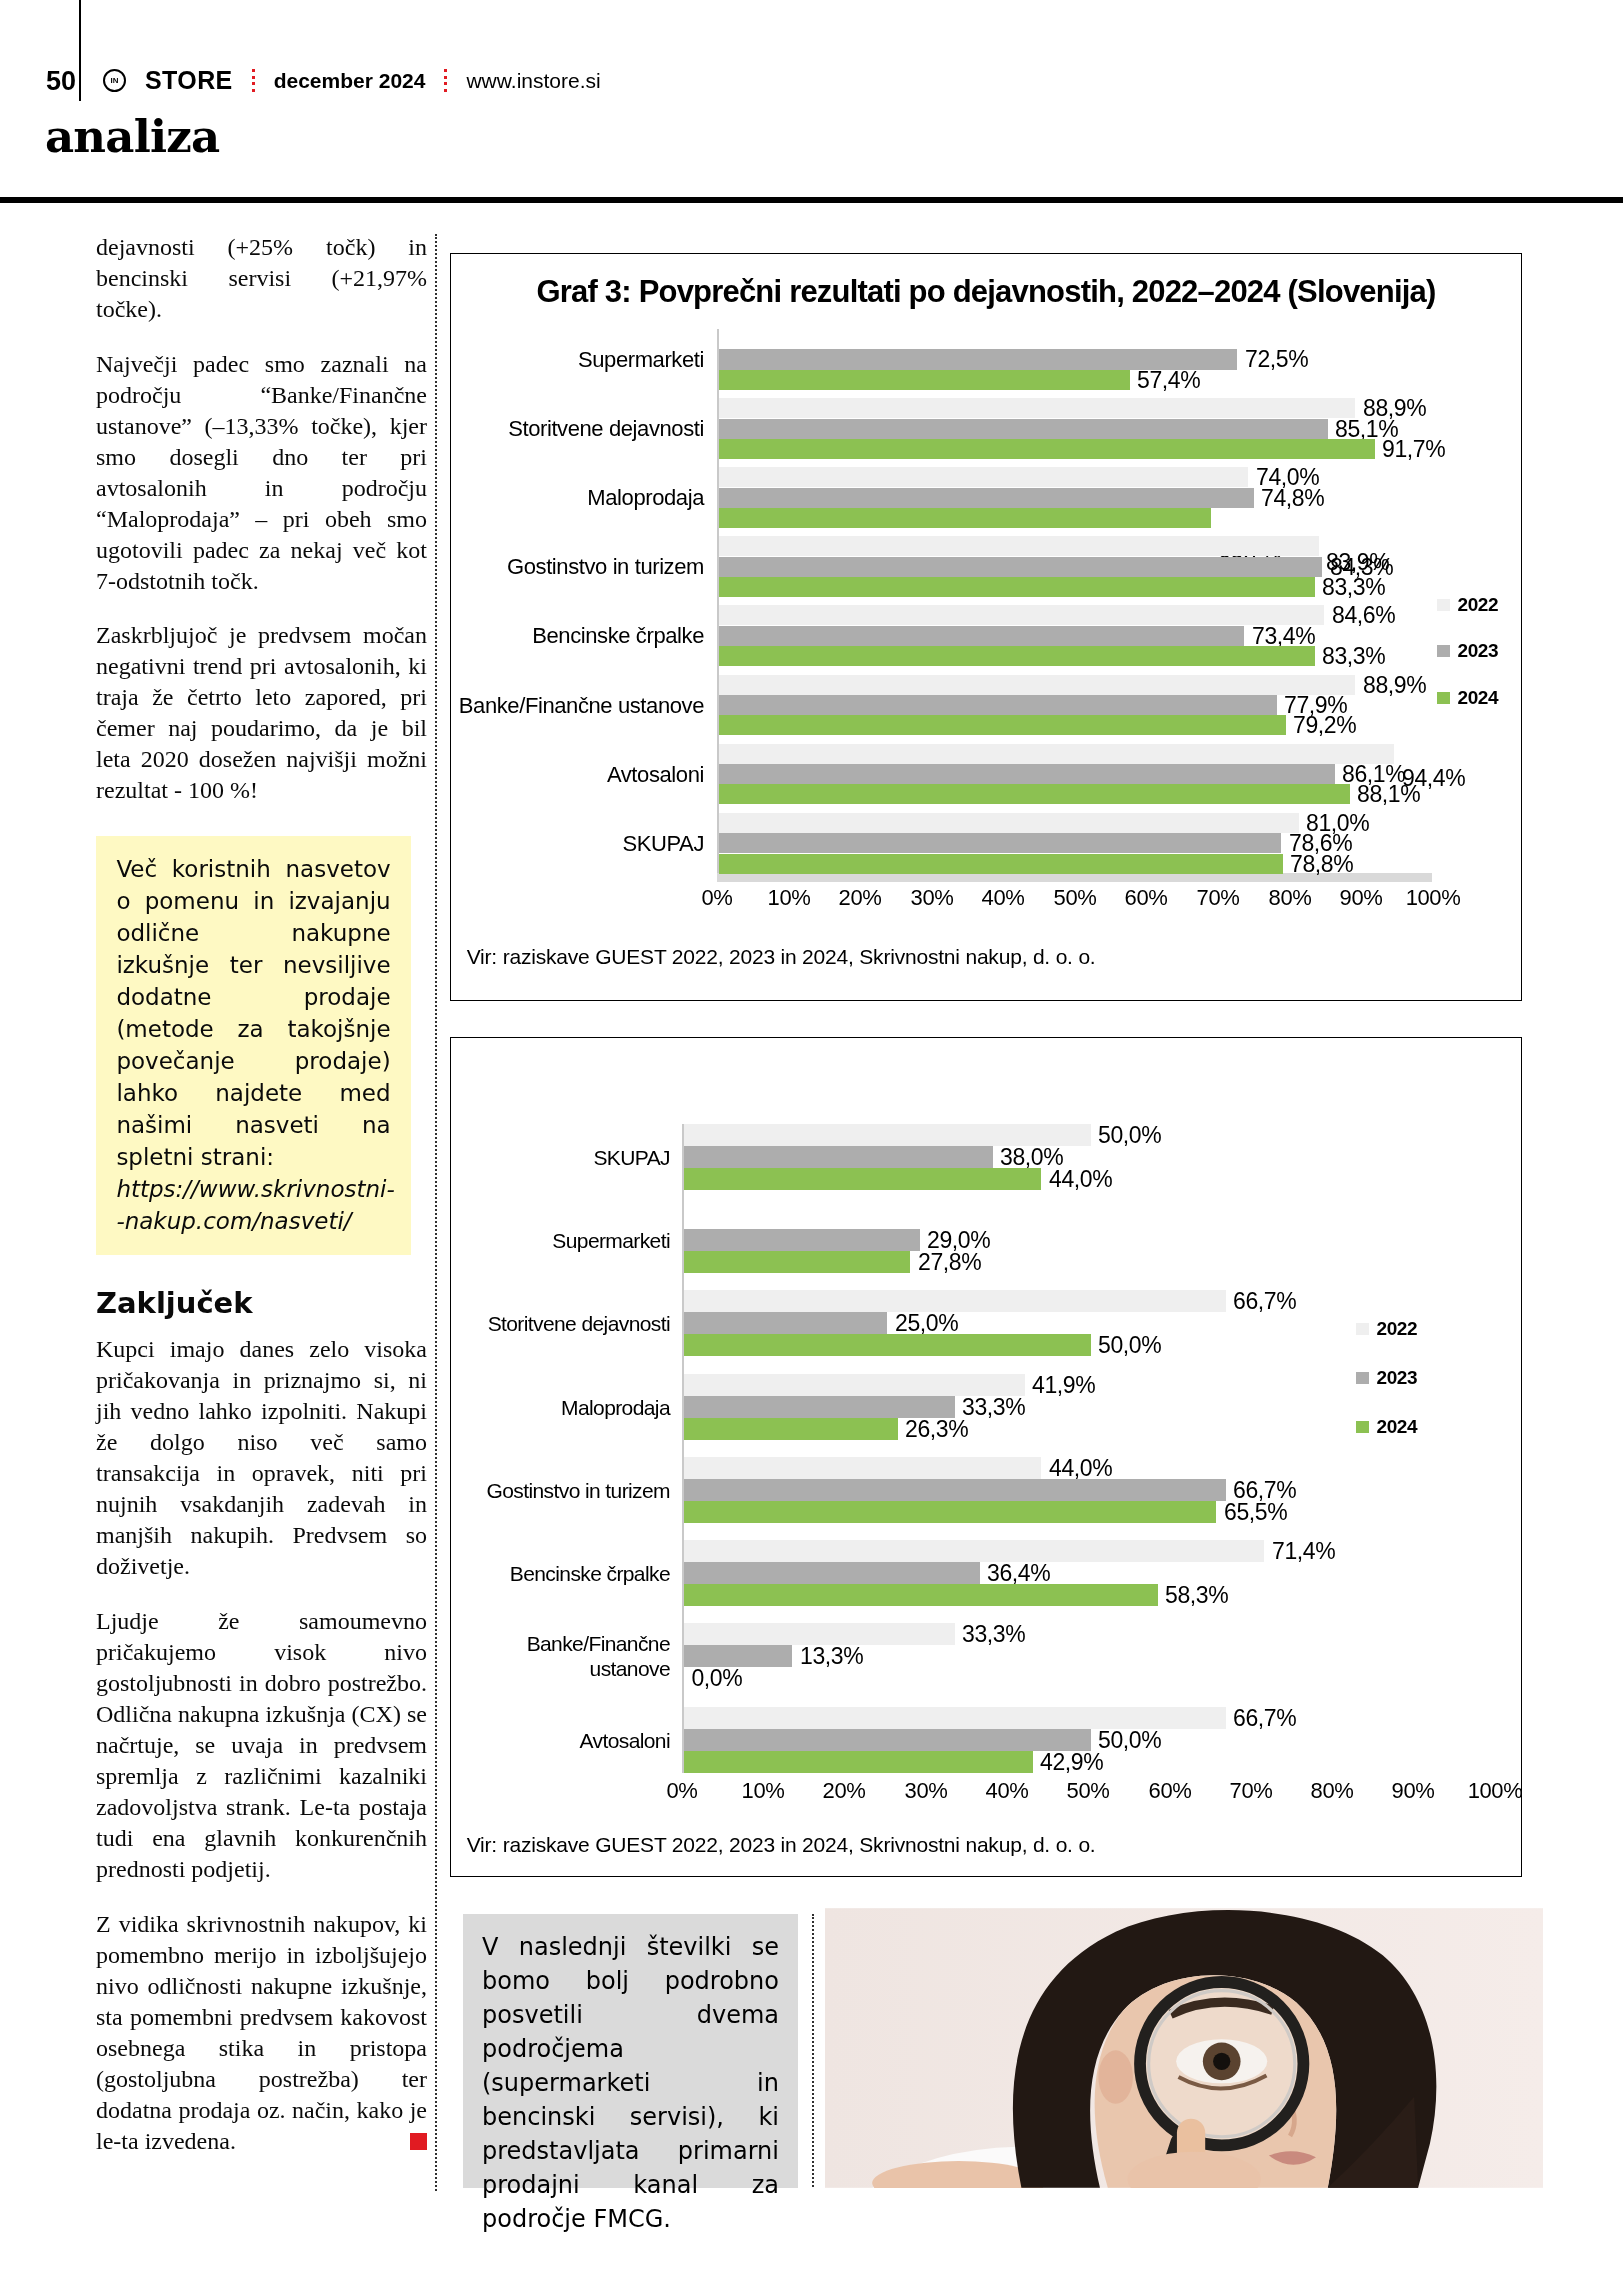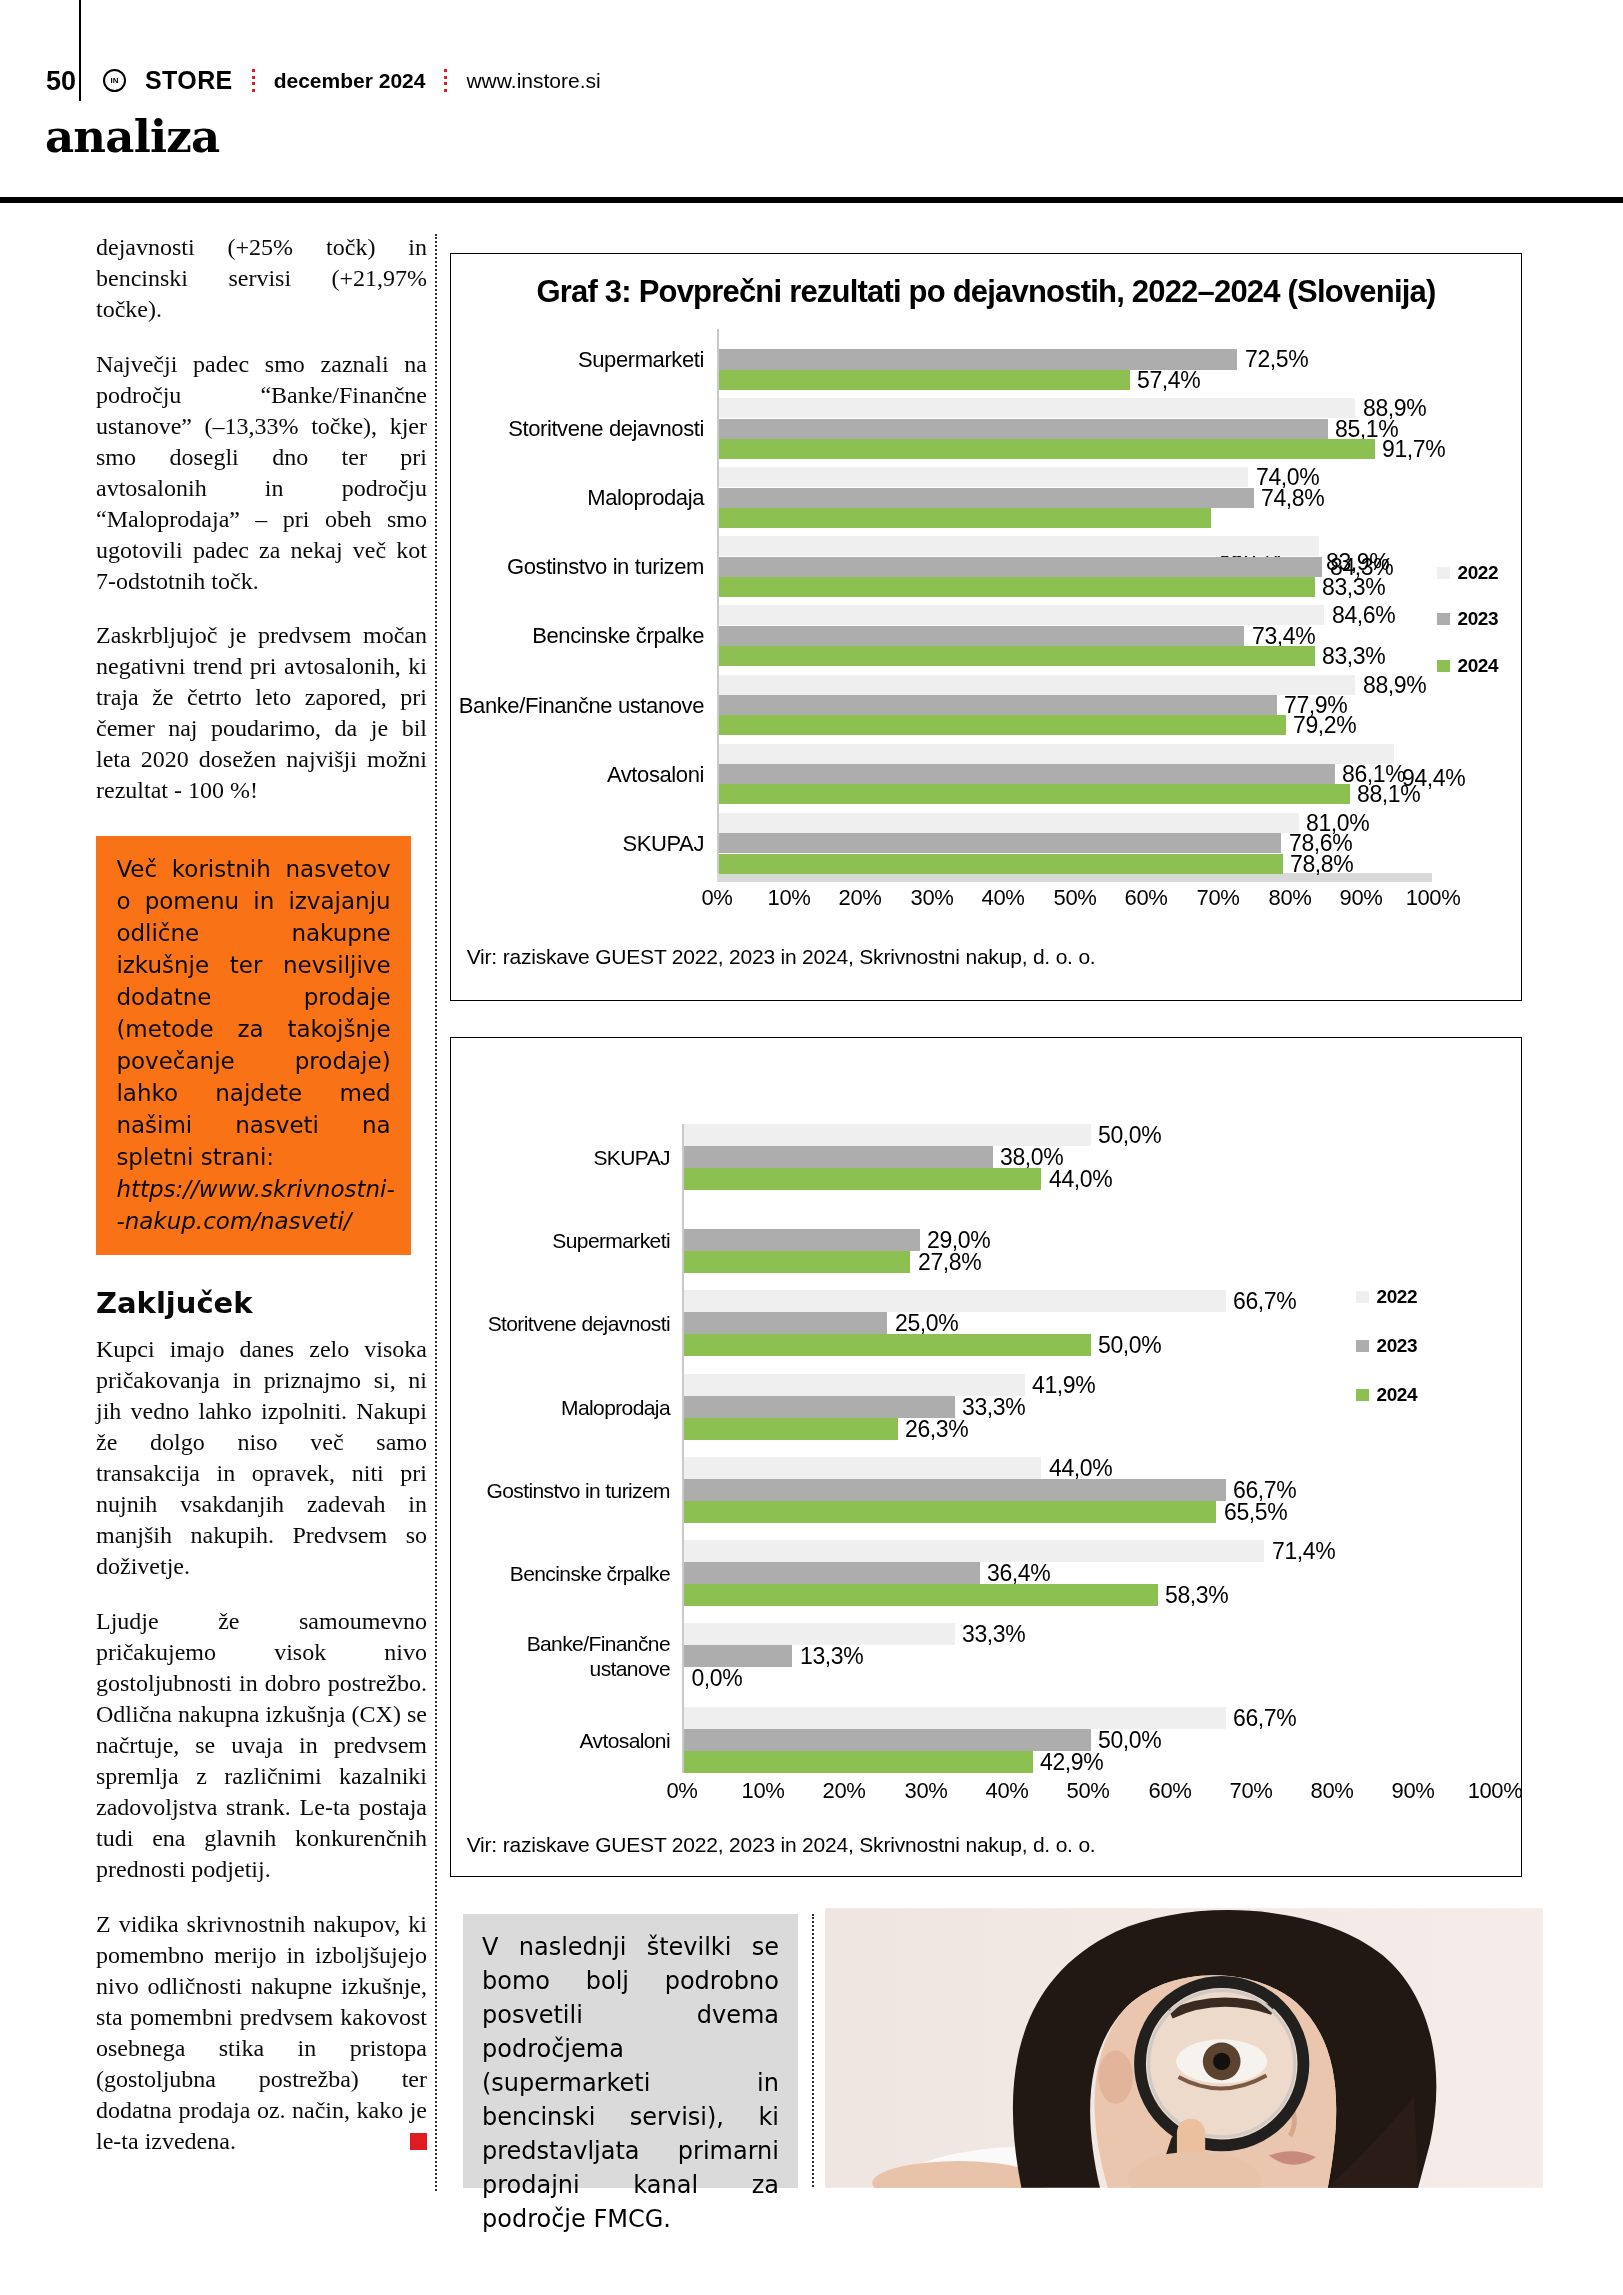--- a/index.html
+++ b/index.html
@@ -17,21 +17,21 @@
   .header-date{font-weight:700;font-size:21px;}
   .header-site{font-size:21px;}
   .section-title{position:absolute;left:45px;top:110px;font-family:"DejaVu Serif",serif;
                  font-weight:700;font-size:45px;letter-spacing:-0.8px;}
   .top-rule{position:absolute;left:0;top:197px;width:1623px;height:5.5px;background:#000;}
 
   
   .col-left{position:absolute;left:96px;top:232px;width:331px;font-family:"Liberation Serif",serif;
             font-size:24px;line-height:31px;text-align:justify;color:#0a0a0a;}
   .col-left p{margin:0 0 23.6px 0;}
-  .tip-box{background:#f97316;padding:17.3px 20.4px;margin:30px 16px 33px 0;
+  .tip-box{background:#fef9c3;padding:17.3px 20.4px;margin:30px 16px 33px 0;
            font-family:"DejaVu Sans",sans-serif;font-size:23px;line-height:32px;}
   .tip-url{font-style:italic;}
   .h-conclusion{font-family:"DejaVu Sans",sans-serif;font-weight:700;font-size:29px;
                 margin:0 0 15.7px 0;text-align:left;}
   .end-mark{display:inline-block;width:17.3px;height:17.3px;background:#e11b22;float:right;margin-top:7px;}
 
   .col-sep{position:absolute;left:435px;top:234px;height:1957px;width:0;border-left:2.4px dotted #2f2f2f;}
   .sep-2{position:absolute;left:812px;top:1914px;height:273px;width:0;border-left:2.4px dotted #2f2f2f;}
 
   
@@ -42,21 +42,21 @@
   .plot{position:absolute;}
   .axis-line{position:absolute;left:0;top:0;bottom:0;width:1.6px;background:#c9c9c9;}
   .base-strip{position:absolute;background:#d9d9d9;}
   .bar{position:absolute;left:1.6px;}
   .val-label{position:absolute;font-size:23px;letter-spacing:-0.4px;display:flex;align-items:center;white-space:nowrap;}
   .cat-label{position:absolute;display:flex;align-items:center;justify-content:flex-end;
              text-align:right;font-size:22px;letter-spacing:-0.4px;}
   #chart0 .cat-label{white-space:nowrap;}
   #chart1 .cat-label{font-size:21px;letter-spacing:-0.6px;line-height:25px;}
   .tick{position:absolute;transform:translateX(-50%);font-size:22px;letter-spacing:-0.4px;}
-  .legend-item{position:absolute;display:flex;align-items:center;gap:7.9px;}
+  .legend-item{position:absolute;display:flex;align-items:center;gap:7.9px;margin-top:32px;}
   .legend-swatch{width:12.6px;height:12.6px;}
   .legend-label{font-size:19px;font-weight:600;letter-spacing:-0.4px;}
   .source{position:absolute;font-size:21px;letter-spacing:-0.2px;}
   .c2022{background:#EFEFEF;} .c2023{background:#ADADAD;} .c2024{background:#8CC152;}
 
   
   .next-box{position:absolute;left:463px;top:1914px;width:335px;height:274px;background:#dadada;
             box-sizing:border-box;padding:15.7px 19px;font-family:"DejaVu Sans",sans-serif;
             font-size:24px;line-height:34px;text-align:justify;}
   .photo{position:absolute;left:825px;top:1908px;width:718px;height:280px;}

